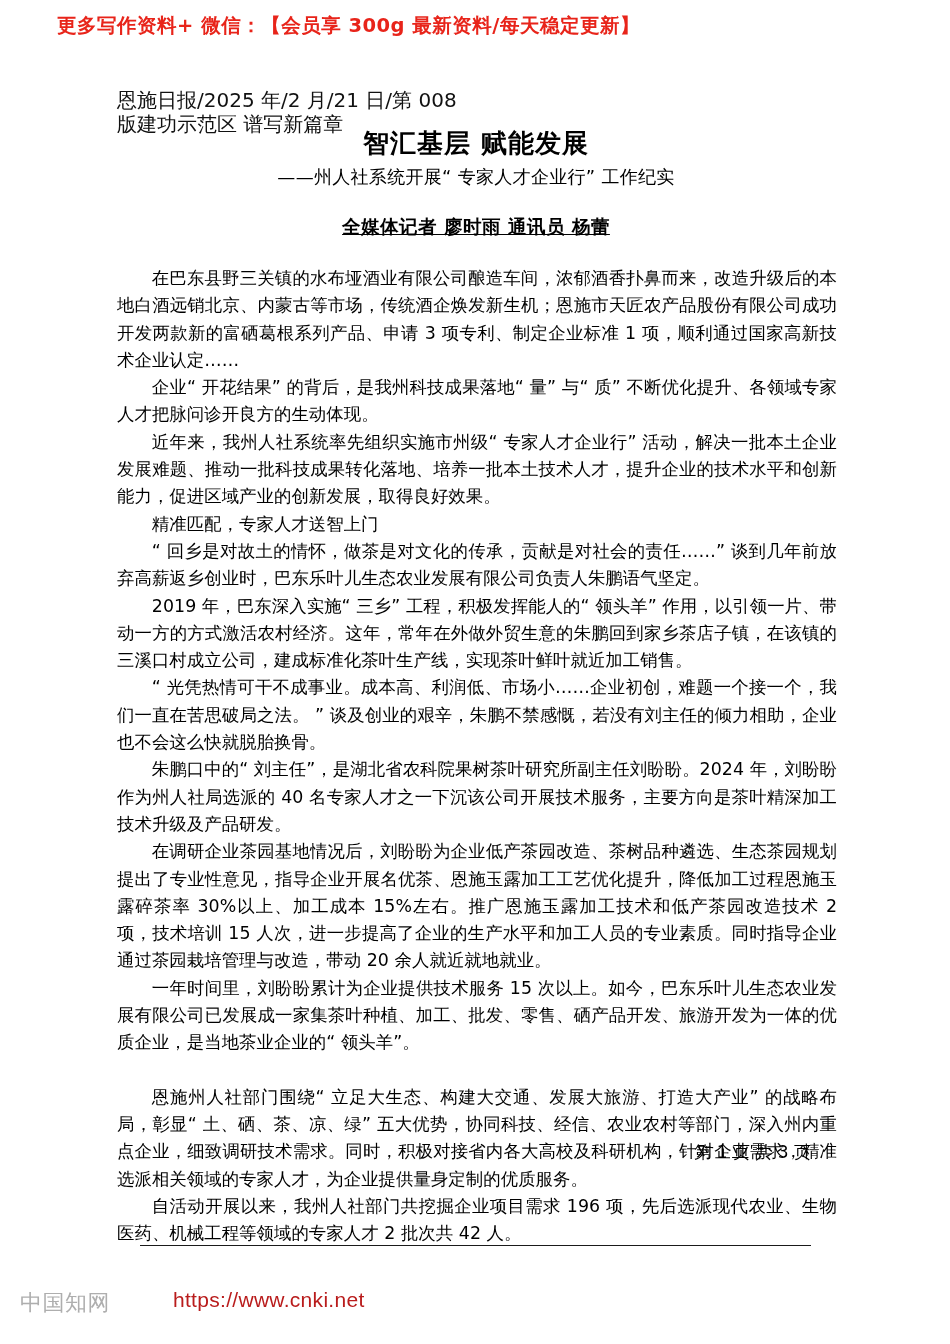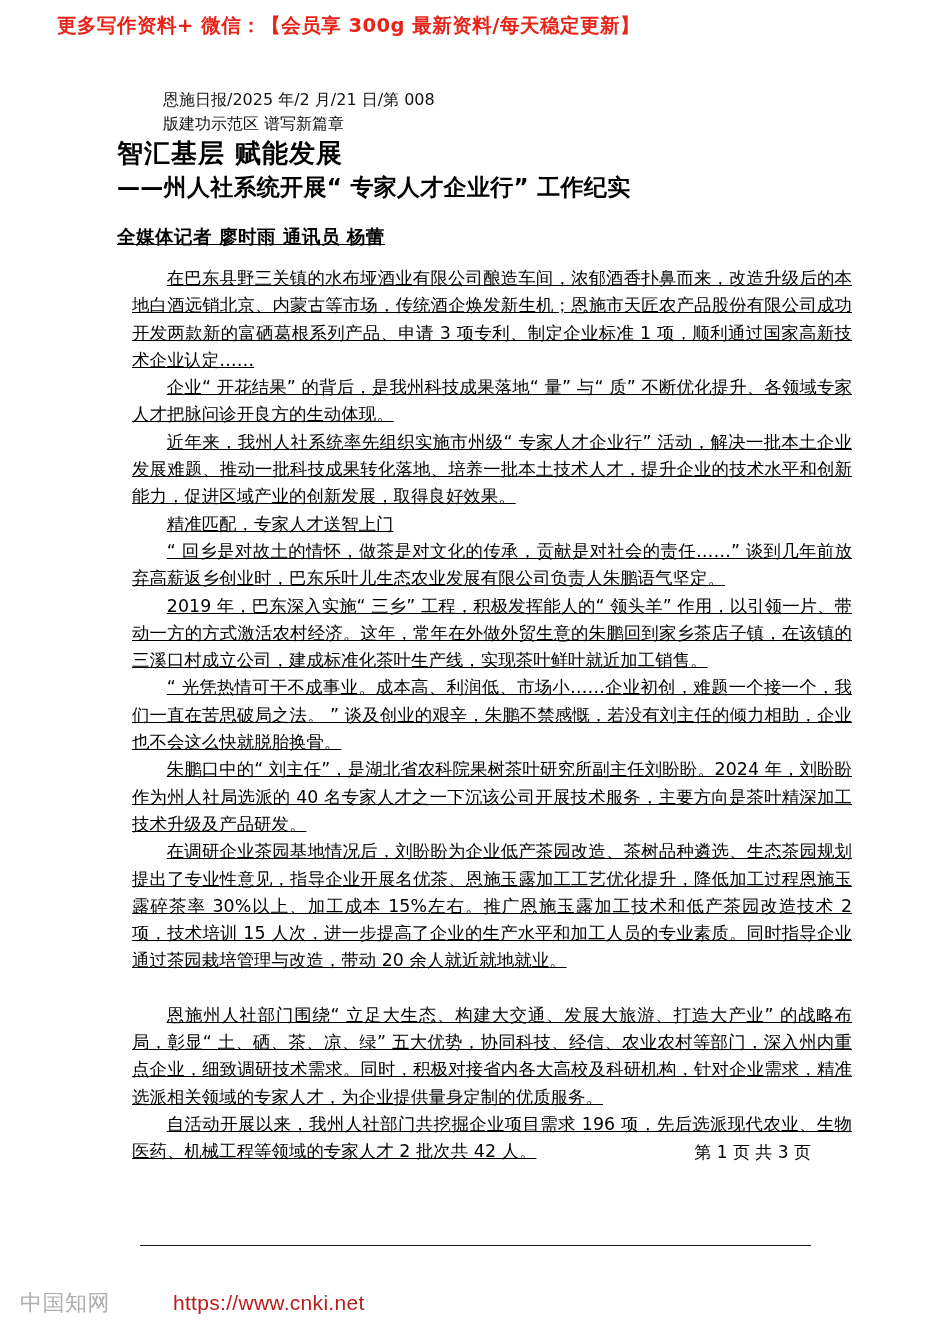--- a/index.html
+++ b/index.html
@@ -36,63 +36,62 @@
     width: 950px;
     height: 1344px;
   }
 
   
   .source-line {
     position: absolute;
     left: 117px;
     top: 88px;
     width: 720px;
-    font-size: 16px;
+    font-size: 20px;
     line-height: 24px;
     color: #111;
-    margin-left: 46px;
   }
   .source-line div { white-space: nowrap; }
 
   
   .headline-block {
     position: absolute;
     left: 117px;
-    top: 136px;
+    top: 126px;
     width: 718px;
+    text-align: center;
   }
   .article-title {
     font-size: 26px;
     font-weight: bold;
     line-height: 34px;
     letter-spacing: 1px;
   }
   .article-subtitle {
-    font-size: 23px;
-    font-weight: bold;
+    font-size: 18px;
+    font-weight: normal;
     line-height: 30px;
     margin-top: 2px;
     letter-spacing: 0.3px;
   }
   .byline {
     font-size: 18.5px;
     font-weight: bold;
     line-height: 26px;
     margin-top: 22px;
     letter-spacing: 0.5px;
     text-decoration: underline;
   }
 
   
   .article-body {
     position: absolute;
-    left: 132px;
+    left: 117px;
     top: 265px;
     width: 720px;
-    text-decoration: underline;
   }
   .para {
     font-size: 17.4px;
     line-height: 27.3px;
     text-align: justify;
     text-justify: inter-ideograph;
     text-indent: 2em;
     margin: 0;
     letter-spacing: 0.05px;
   }
@@ -120,21 +119,21 @@
     height: 0;
     border-top: 1.6px solid #1a1a1a;
   }
 
   
   .cnki-watermark {
     position: absolute;
     left: 20px;
     top: 1288px;
     display: flex;
-    align-items: center;
+    align-items: flex-start;
     gap: 28px;
     color: #b3b3b3;
     user-select: none;
   }
   .cnki-name {
     font-size: 22px;
     letter-spacing: 0.5px;
     color: #aeaeae;
   }
   .cnki-url {
@@ -166,20 +165,21 @@
   <div class="article-body">
       <p class="para">在巴东县野三关镇的水布垭酒业有限公司酿造车间，浓郁酒香扑鼻而来，改造升级后的本地白酒远销北京、内蒙古等市场，传统酒企焕发新生机；恩施市天匠农产品股份有限公司成功开发两款新的富硒葛根系列产品、申请 3 项专利、制定企业标准 1 项，顺利通过国家高新技术企业认定……</p>
       <p class="para">企业“ 开花结果” 的背后，是我州科技成果落地“ 量” 与“ 质” 不断优化提升、各领域专家人才把脉问诊开良方的生动体现。</p>
       <p class="para">近年来，我州人社系统率先组织实施市州级“ 专家人才企业行” 活动，解决一批本土企业发展难题、推动一批科技成果转化落地、培养一批本土技术人才，提升企业的技术水平和创新能力，促进区域产业的创新发展，取得良好效果。</p>
       <p class="para">精准匹配，专家人才送智上门</p>
       <p class="para">“ 回乡是对故土的情怀，做茶是对文化的传承，贡献是对社会的责任……” 谈到几年前放弃高薪返乡创业时，巴东乐叶儿生态农业发展有限公司负责人朱鹏语气坚定。</p>
       <p class="para">2019 年，巴东深入实施“ 三乡” 工程，积极发挥能人的“ 领头羊” 作用，以引领一片、带动一方的方式激活农村经济。这年，常年在外做外贸生意的朱鹏回到家乡茶店子镇，在该镇的三溪口村成立公司，建成标准化茶叶生产线，实现茶叶鲜叶就近加工销售。</p>
       <p class="para">“ 光凭热情可干不成事业。成本高、利润低、市场小……企业初创，难题一个接一个，我们一直在苦思破局之法。 ” 谈及创业的艰辛，朱鹏不禁感慨，若没有刘主任的倾力相助，企业也不会这么快就脱胎换骨。</p>
       <p class="para">朱鹏口中的“ 刘主任”，是湖北省农科院果树茶叶研究所副主任刘盼盼。2024 年，刘盼盼作为州人社局选派的 40 名专家人才之一下沉该公司开展技术服务，主要方向是茶叶精深加工技术升级及产品研发。</p>
       <p class="para">在调研企业茶园基地情况后，刘盼盼为企业低产茶园改造、茶树品种遴选、生态茶园规划提出了专业性意见，指导企业开展名优茶、恩施玉露加工工艺优化提升，降低加工过程恩施玉露碎茶率 30%以上、加工成本 15%左右。推广恩施玉露加工技术和低产茶园改造技术 2 项，技术培训 15 人次，进一步提高了企业的生产水平和加工人员的专业素质。同时指导企业通过茶园栽培管理与改造，带动 20 余人就近就地就业。</p>
+      <p class="para">一年时间里，刘盼盼累计为企业提供技术服务 15 次以上。如今，巴东乐叶儿生态农业发展有限公司已发展成一家集茶叶种植、加工、批发、零售、硒产品开发、旅游开发为一体的优质企业，是当地茶业企业的“ 领头羊”。</p>
       <p class="para spacer-before">恩施州人社部门围绕“ 立足大生态、构建大交通、发展大旅游、打造大产业” 的战略布局，彰显“ 土、硒、茶、凉、绿” 五大优势，协同科技、经信、农业农村等部门，深入州内重点企业，细致调研技术需求。同时，积极对接省内各大高校及科研机构，针对企业需求，精准选派相关领域的专家人才，为企业提供量身定制的优质服务。</p>
       <p class="para">自活动开展以来，我州人社部门共挖掘企业项目需求 196 项，先后选派现代农业、生物医药、机械工程等领域的专家人才 2 批次共 42 人。</p>
     </div>
 
   <div class="page-indicator">第 1 页 共 3 页</div>
 
   <div class="bottom-rule"></div>
 
   <div class="cnki-watermark">
     <span class="cnki-name">中国知网</span>

